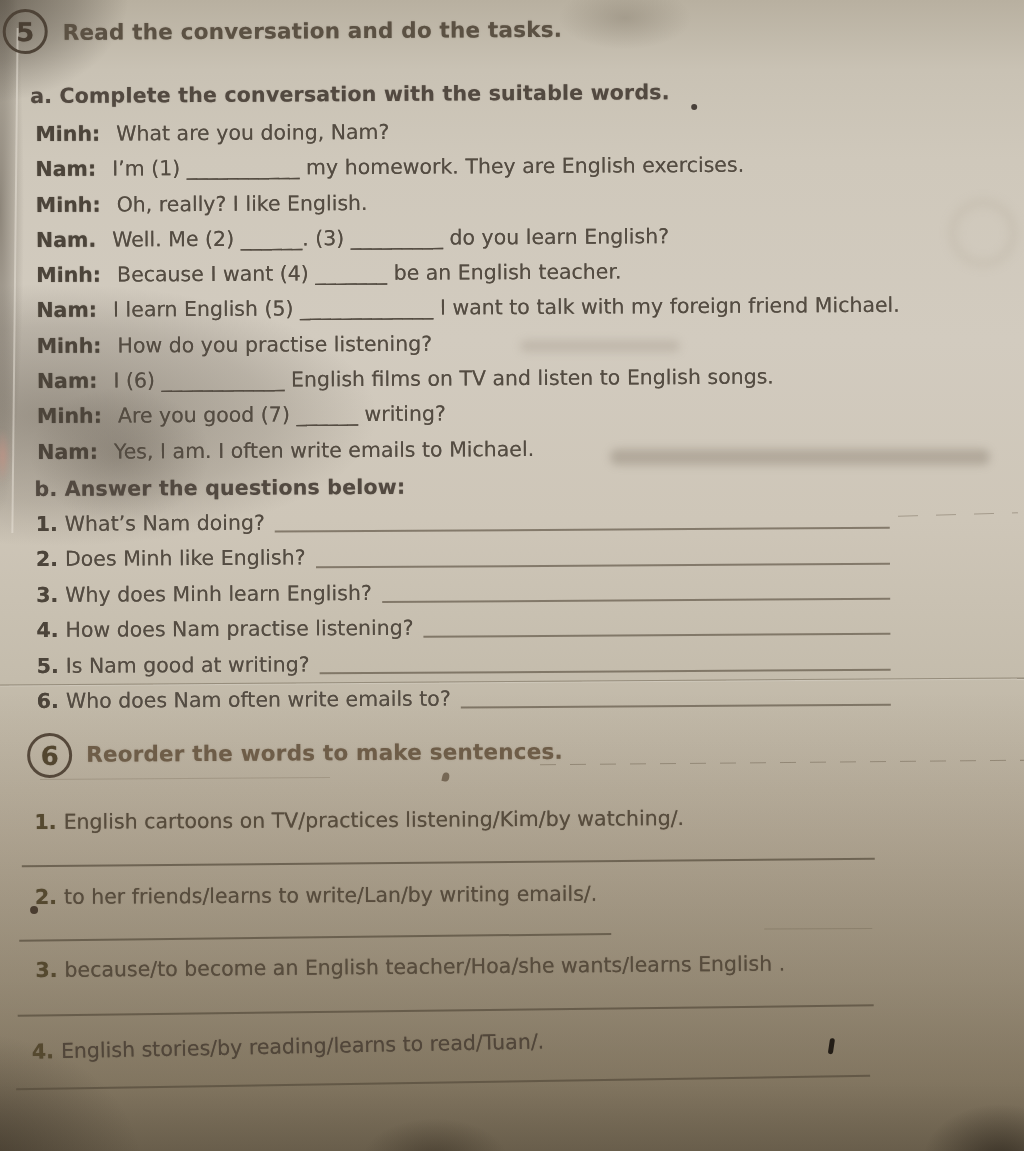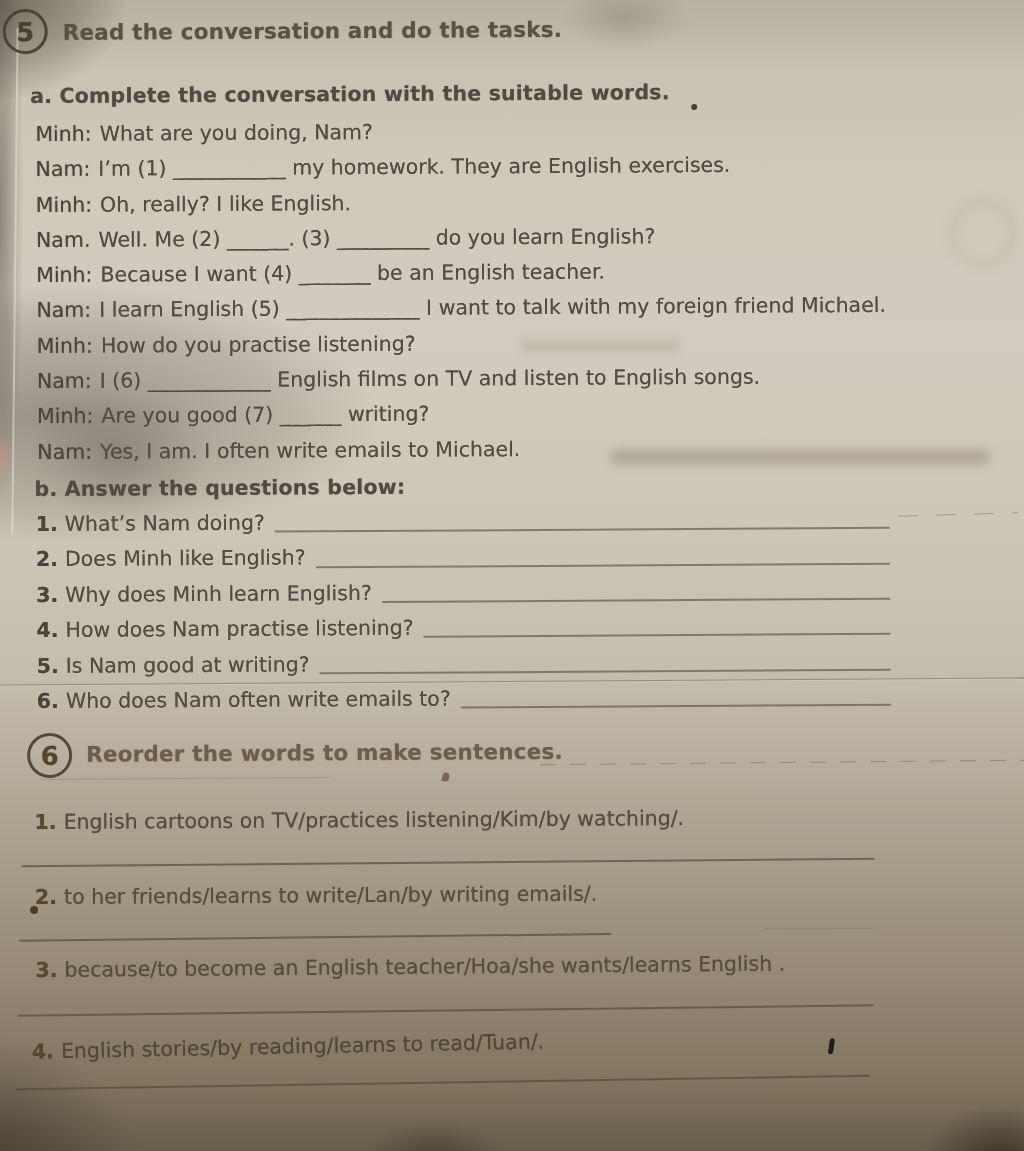--- a/index.html
+++ b/index.html
@@ -57,21 +57,21 @@
 
   .sub-title{position:absolute;font-weight:bold;font-size:20.5px;letter-spacing:0.2px;
     color:#524940;text-shadow:0 0 1px rgba(82,73,64,0.55);white-space:nowrap;}
   .title-a{left:33px;top:84px;}
   .title-b{left:35px;top:477px;}
   .dot-a{position:absolute;left:694px;top:108px;width:6px;height:6px;border-radius:50%;background:#48403a;}
 
   .dialog{position:absolute;left:38px;top:117px;width:980px;}
   .dlg-row{line-height:35.3px;font-size:20.5px;white-space:nowrap;
     color:#544c42;text-shadow:0 0 0.6px rgba(84,76,66,0.8);}
-  .spk{font-weight:normal;margin-right:8px;color:#4c443a;text-shadow:0 0 1px rgba(76,68,58,0.7);}
+  .spk{font-weight:bold;margin-right:16px;color:#4c443a;text-shadow:0 0 1px rgba(76,68,58,0.7);}
 
   .questions{position:absolute;left:36px;top:512px;width:854px;}
   .q-row{display:flex;height:35.4px;align-items:flex-start;font-size:20.5px;white-space:nowrap;
     color:#544c42;text-shadow:0 0 0.6px rgba(84,76,66,0.8);}
   .q-num{font-weight:bold;margin-right:7px;color:#4c443a;}
   .q-line{flex:1;height:1.08em;margin-left:10px;border-bottom:2px solid rgba(92,81,66,0.65);}
 
   .s-item{position:absolute;font-size:20.5px;white-space:nowrap;
     color:#574c3d;text-shadow:0 0 0.7px rgba(87,76,61,0.8);}
   .s-num{font-weight:bold;margin-right:7px;color:#55492f;}

